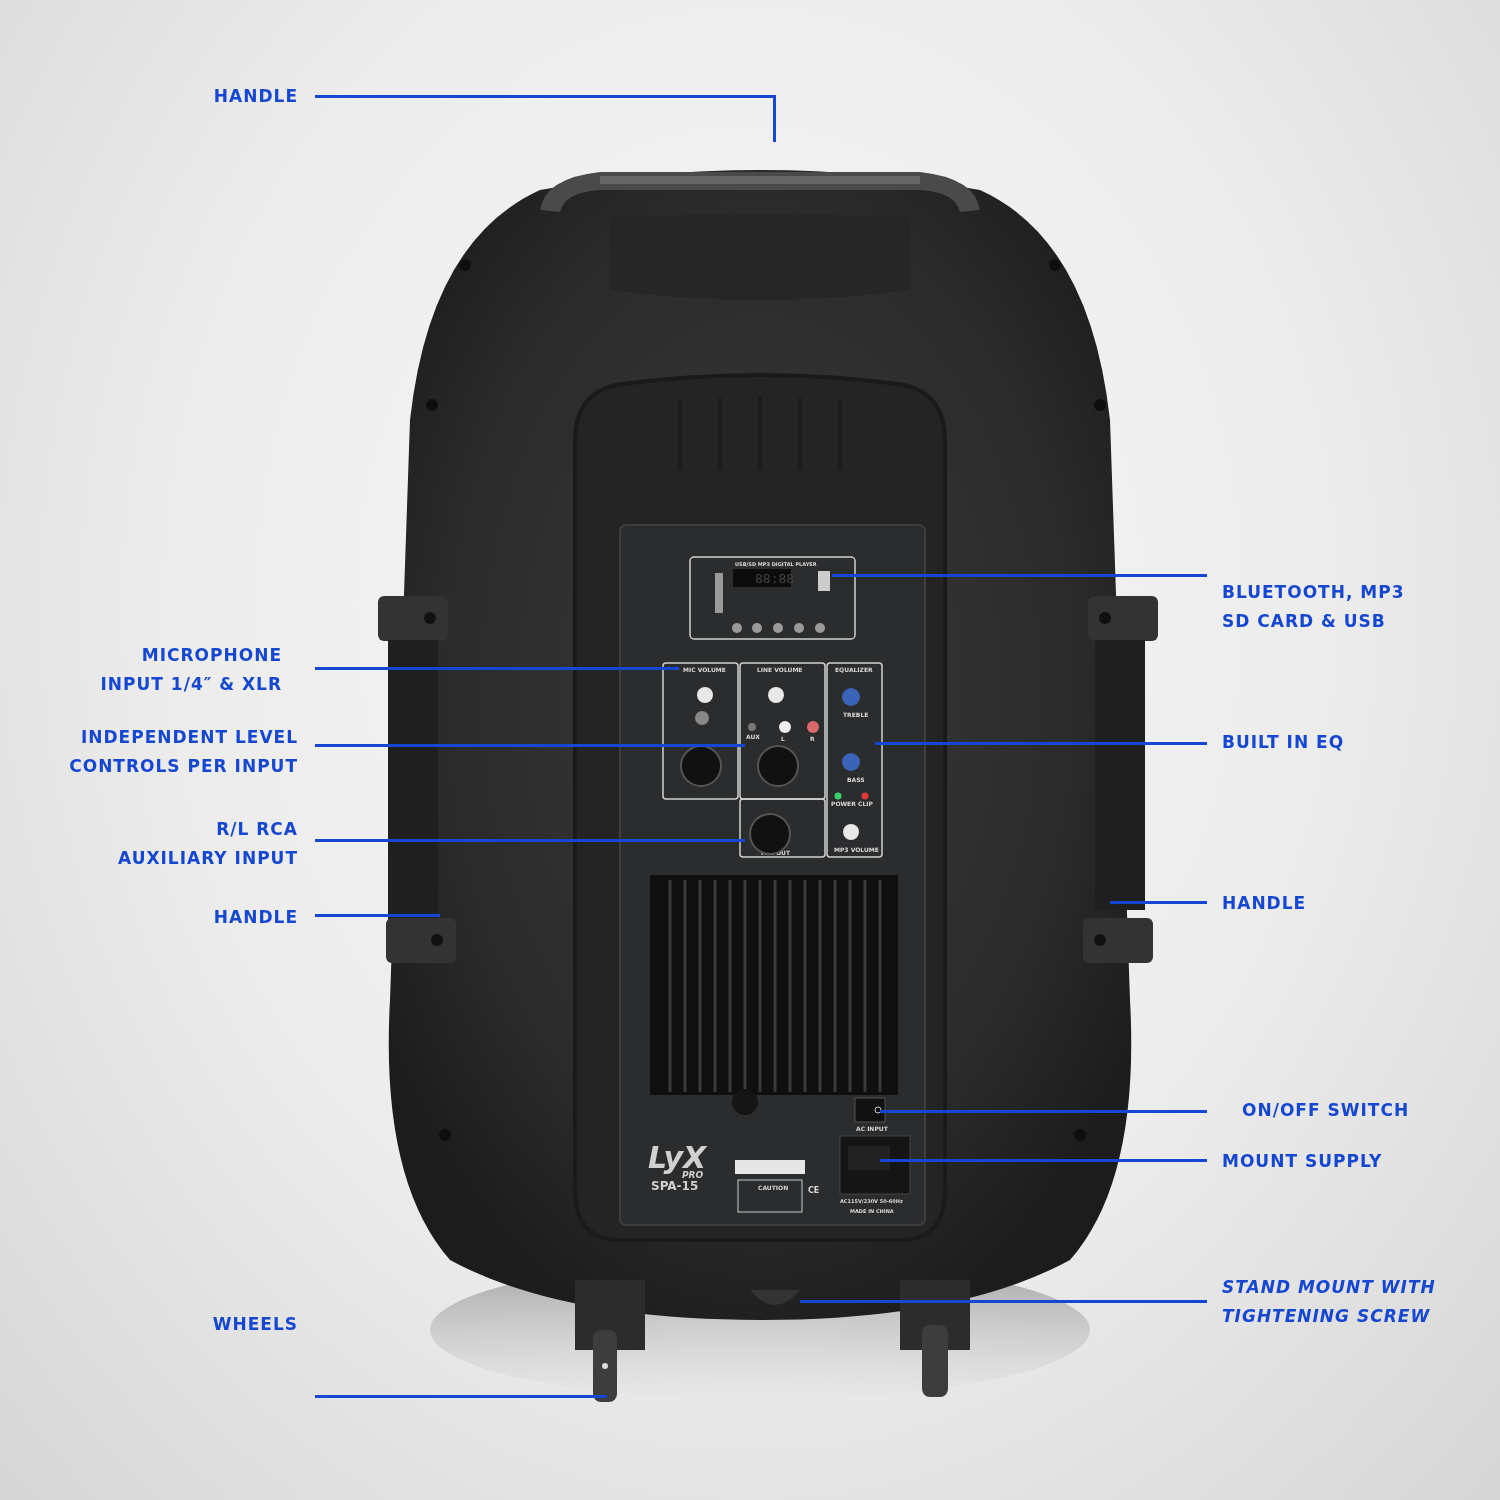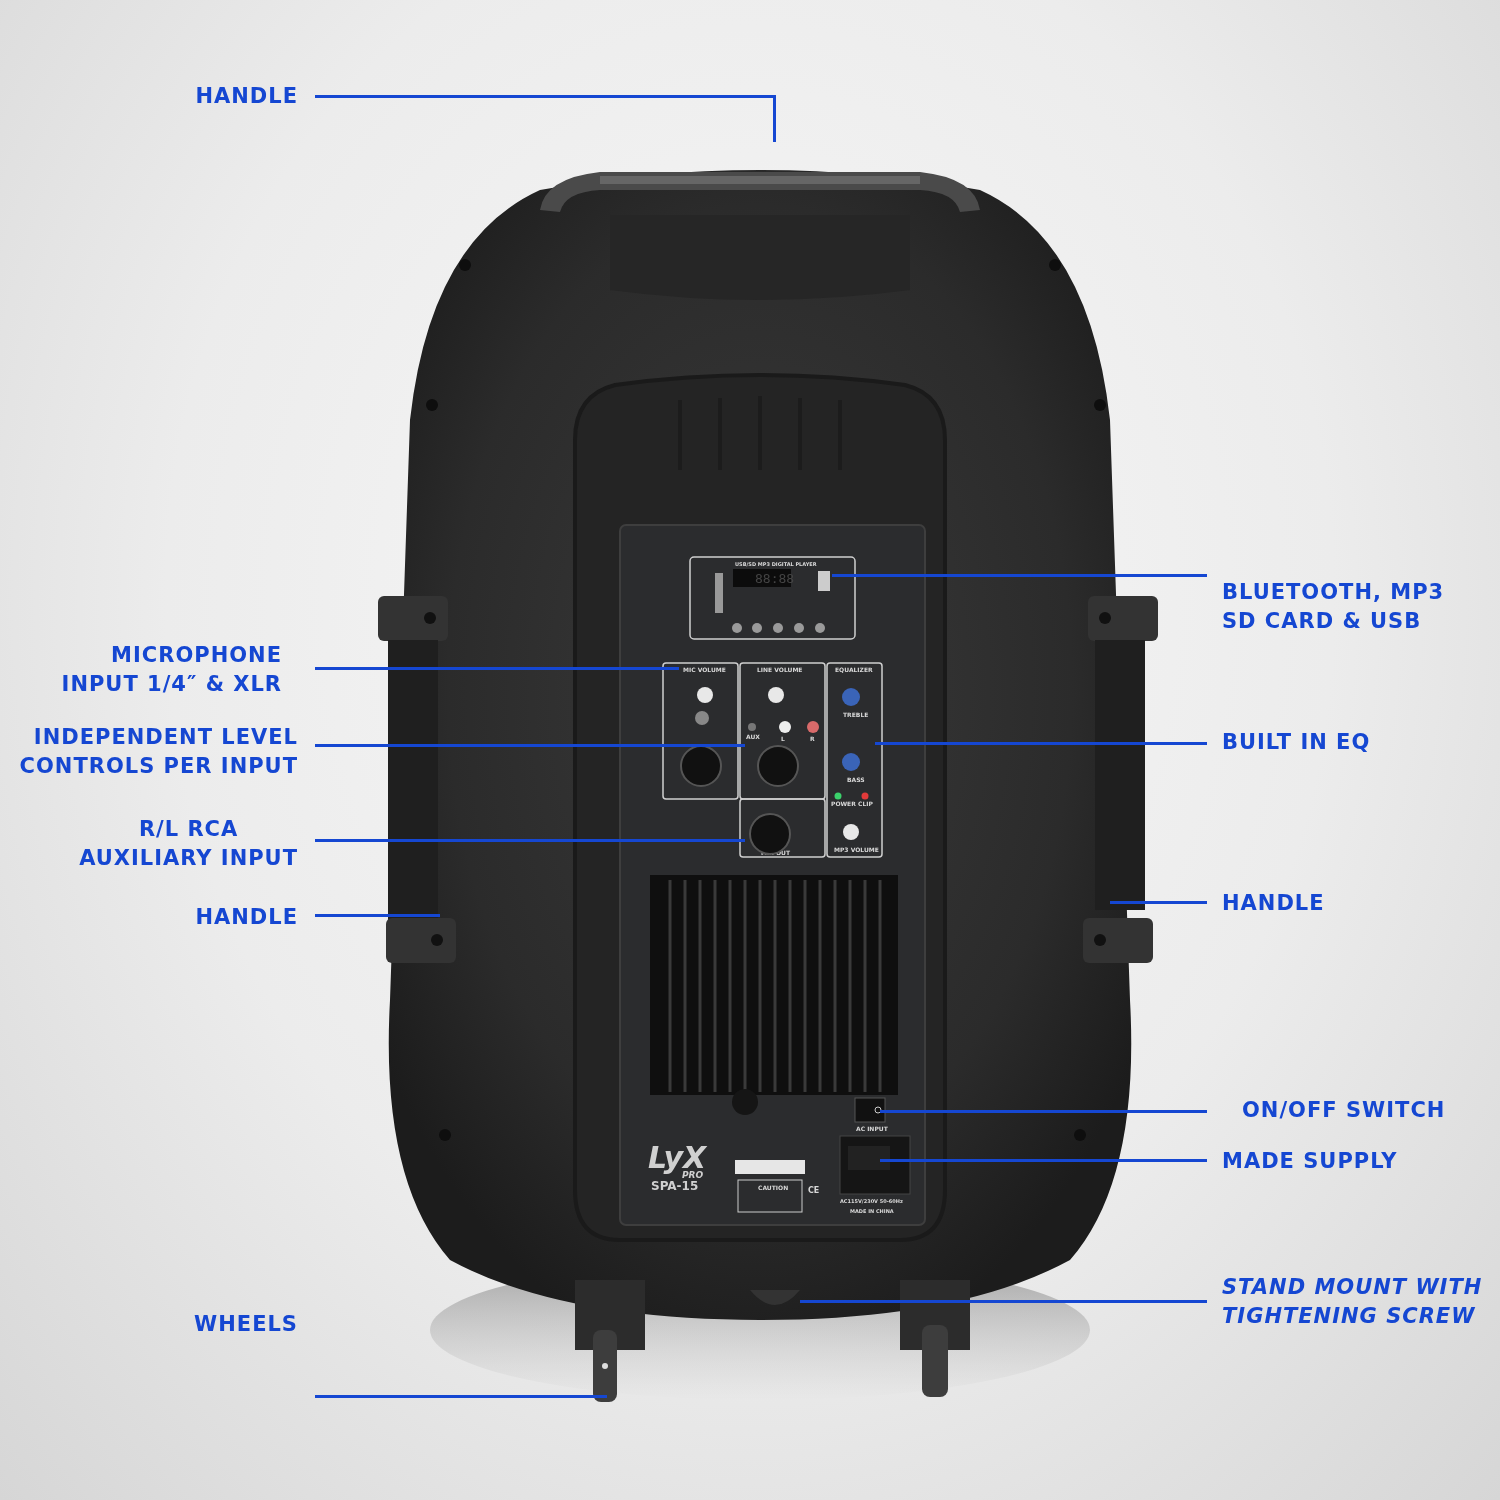--- a/index.html
+++ b/index.html
@@ -2,21 +2,21 @@
 <html><head>
 <meta charset="utf-8">
 <style>
   html, body { margin: 0; padding: 0; }
   body {
     width: 1500px; height: 1500px; position: relative; overflow: hidden;
     background: radial-gradient(ellipse at 50% 40%, #f7f7f7 0%, #ececec 55%, #d6d6d6 100%);
     font-family: "DejaVu Sans", "Liberation Sans", sans-serif;
   }
   .label {
-    position: absolute; color: #1547d2; font-weight: 600; font-size: 21px;
+    position: absolute; color: #1547d2; font-weight: 600; font-size: 17px;
     letter-spacing: 1px; line-height: 29px; white-space: nowrap;
   }
   .label.left { text-align: right; }
   .label.right { text-align: left; }
   .label span { display: block; }
   .line { position: absolute; background: #1547d2; }
   svg.speaker { position: absolute; left: 0; top: 0; }
   .tiny { font-family: "DejaVu Sans", sans-serif; font-weight: bold; fill: #d8d8d8; }
 </style>
 </head>
@@ -214,35 +214,35 @@
   <span>MICROPHONE</span>
   <span>INPUT 1/4″ &amp; XLR</span>
 </div>
 <div class="label left" style="right:1202px;top:723px;">
   <span>INDEPENDENT LEVEL</span>
   <span>CONTROLS PER INPUT</span>
 </div>
 <div class="label right" style="left:1222px;top:728px;">
   <span>BUILT IN EQ</span>
 </div>
-<div class="label left" style="right:1202px;top:815px;text-align:center;">
+<div class="label left" style="right:1202px;top:815px;">
   <span>R/L RCA</span>
   <span>AUXILIARY INPUT</span>
 </div>
 <div class="label left" style="right:1202px;top:903px;">
   <span>HANDLE</span>
 </div>
 <div class="label right" style="left:1222px;top:889px;">
   <span>HANDLE</span>
 </div>
 <div class="label right" style="left:1222px;top:1096px;margin-left:20px;">
   <span>ON/OFF SWITCH</span>
 </div>
 <div class="label right" style="left:1222px;top:1147px;">
-  <span>MADE SUPPLY</span>
+  <span>MOUNT SUPPLY</span>
 </div>
 <div class="label right" style="left:1222px;top:1273px;font-style:italic;">
   <span>STAND MOUNT WITH</span>
   <span>TIGHTENING SCREW</span>
 </div>
 <div class="label left" style="right:1202px;top:1310px;">
   <span>WHEELS</span>
 </div>
 
 </body></html>

